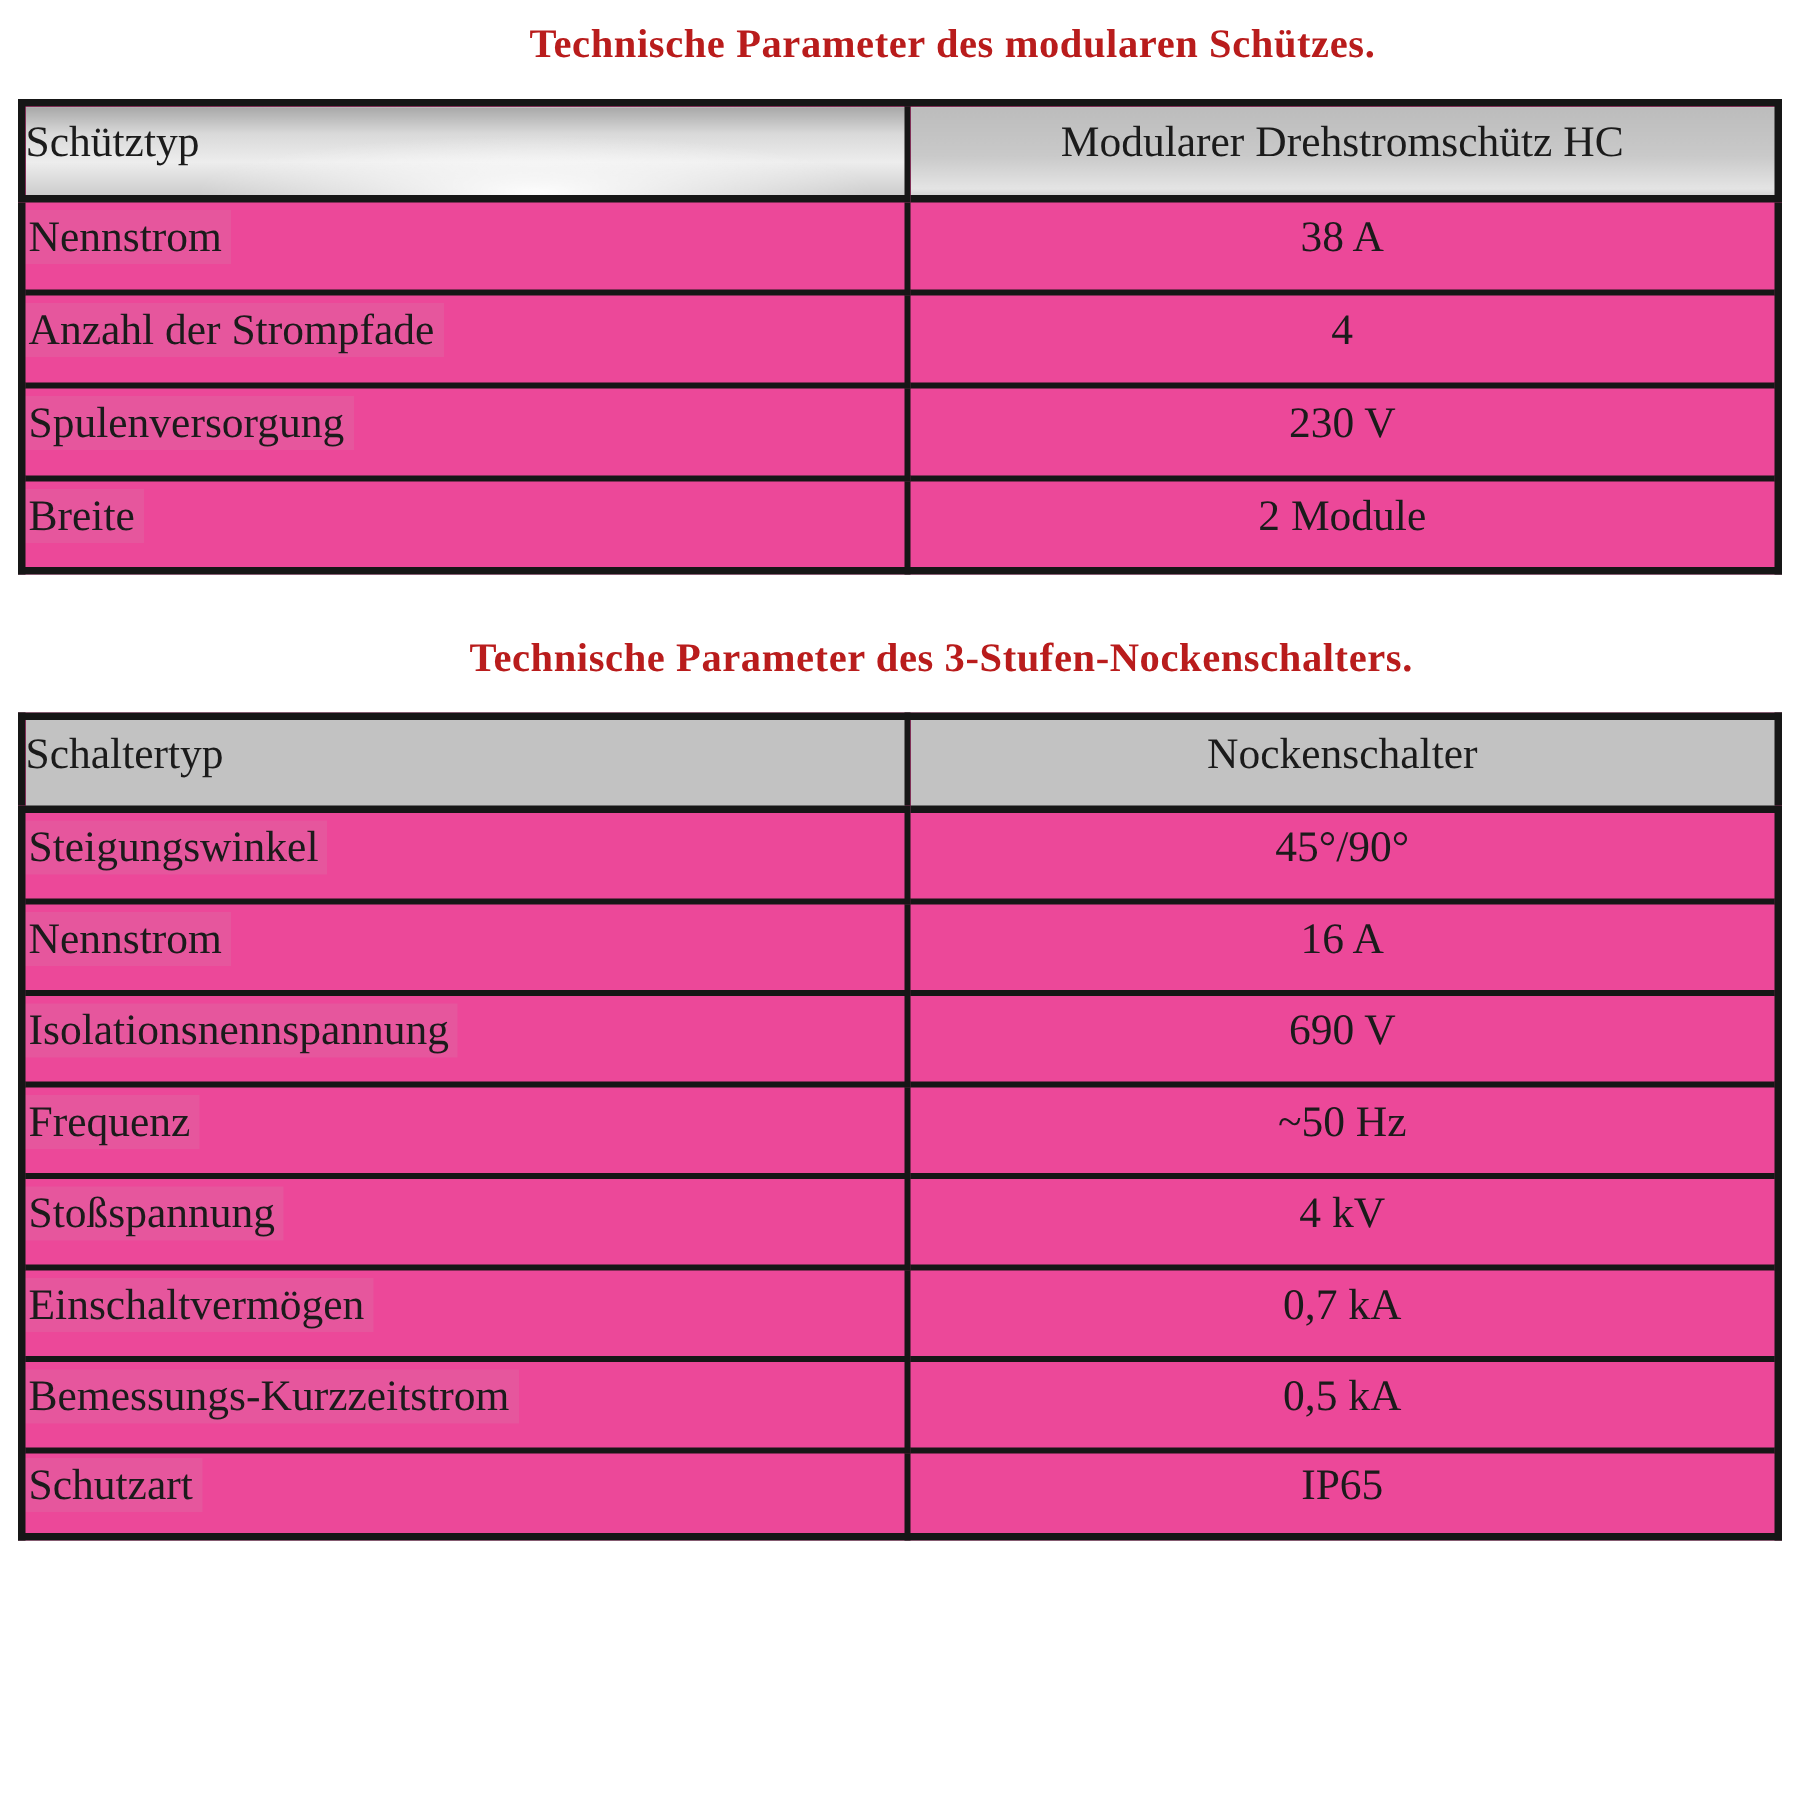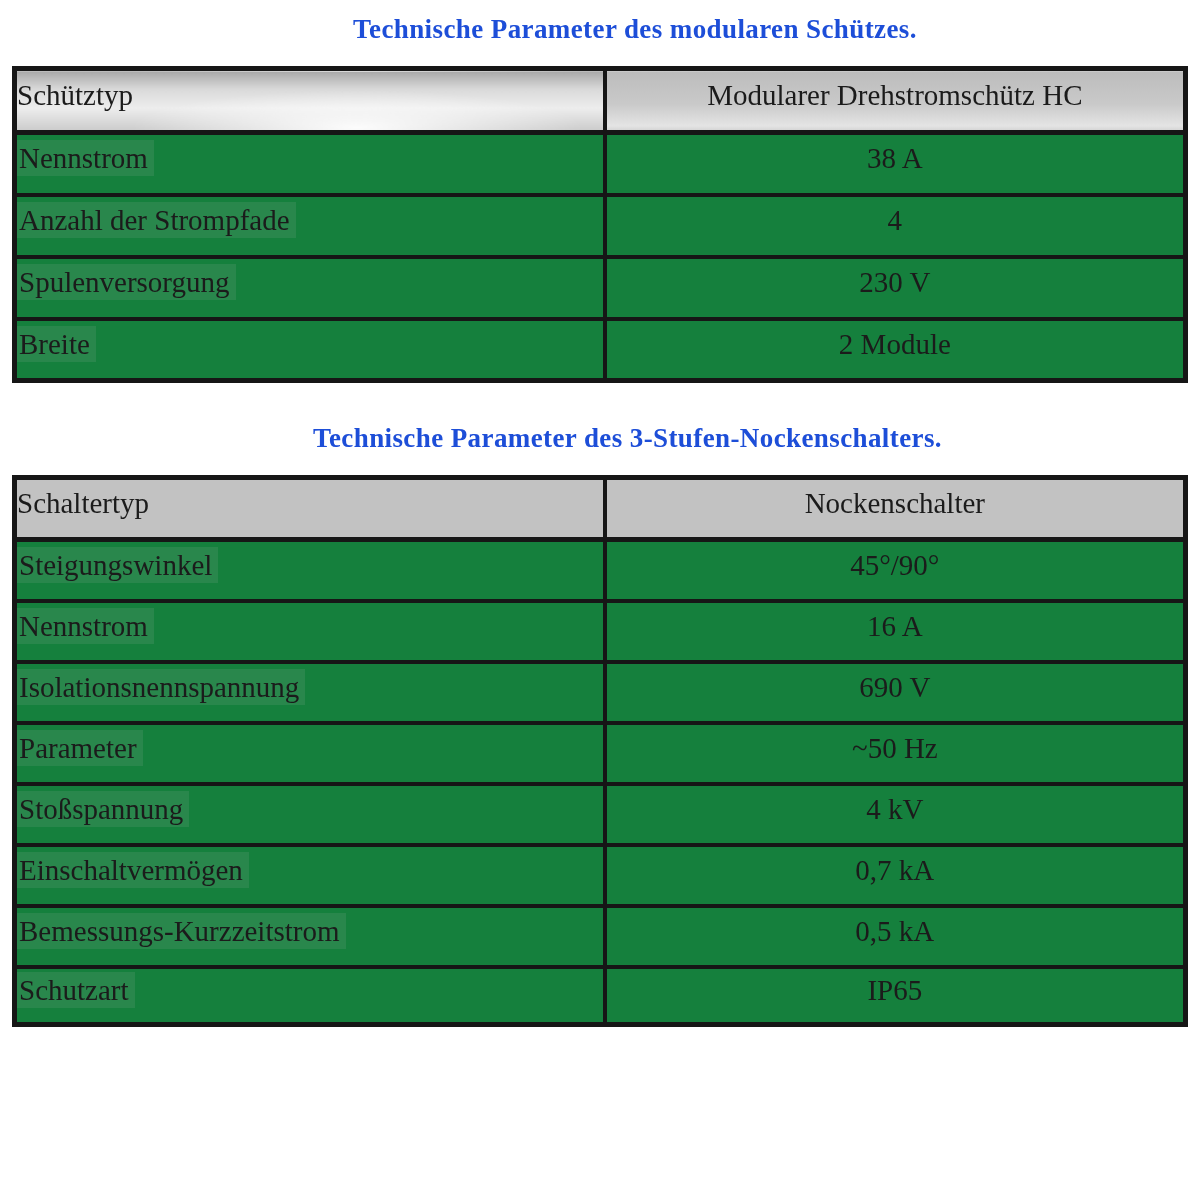--- a/index.html
+++ b/index.html
@@ -25,32 +25,32 @@
     width: 1200px;
     height: 1200px;
     padding-top: 10px;
   }
   .doc-title {
     margin: 0;
     text-align: center;
     font-size: 27px;
     font-weight: bold;
     letter-spacing: 0.4px;
-    color: #1d4ed8;
+    color: #b91c1c;
     line-height: 1.15;
   }
   .doc-title.t1 { margin-top: 4px; margin-bottom: 21px; padding-left: 70px; }
   .doc-title.t2 { margin-top: 40px; margin-bottom: 21px; padding-left: 55px; }
 
   table.param-table {
     border-collapse: collapse;
     table-layout: fixed;
     width: 1176px;
     margin-left: 12px;
-    background: #15803d;
+    background: #ec4899;
   }
   table.param-table { border: 5px solid var(--line); }
   table.param-table th,
   table.param-table td {
     border: 4px solid var(--line);
     font-size: 29px;
     font-weight: normal;
     vertical-align: middle;
     padding: 0 0 10px 0;
     overflow: hidden;
@@ -154,21 +154,21 @@
       </tr>
       <tr class="data-row">
         <td class="cell-label"><span>Nennstrom</span></td>
         <td class="cell-value">16 A</td>
       </tr>
       <tr class="data-row">
         <td class="cell-label"><span>Isolationsnennspannung</span></td>
         <td class="cell-value">690 V</td>
       </tr>
       <tr class="data-row">
-        <td class="cell-label"><span>Parameter</span></td>
+        <td class="cell-label"><span>Frequenz</span></td>
         <td class="cell-value">~50 Hz</td>
       </tr>
       <tr class="data-row">
         <td class="cell-label"><span>Stoßspannung</span></td>
         <td class="cell-value">4 kV</td>
       </tr>
       <tr class="data-row">
         <td class="cell-label"><span>Einschaltvermögen</span></td>
         <td class="cell-value">0,7 kA</td>
       </tr>

